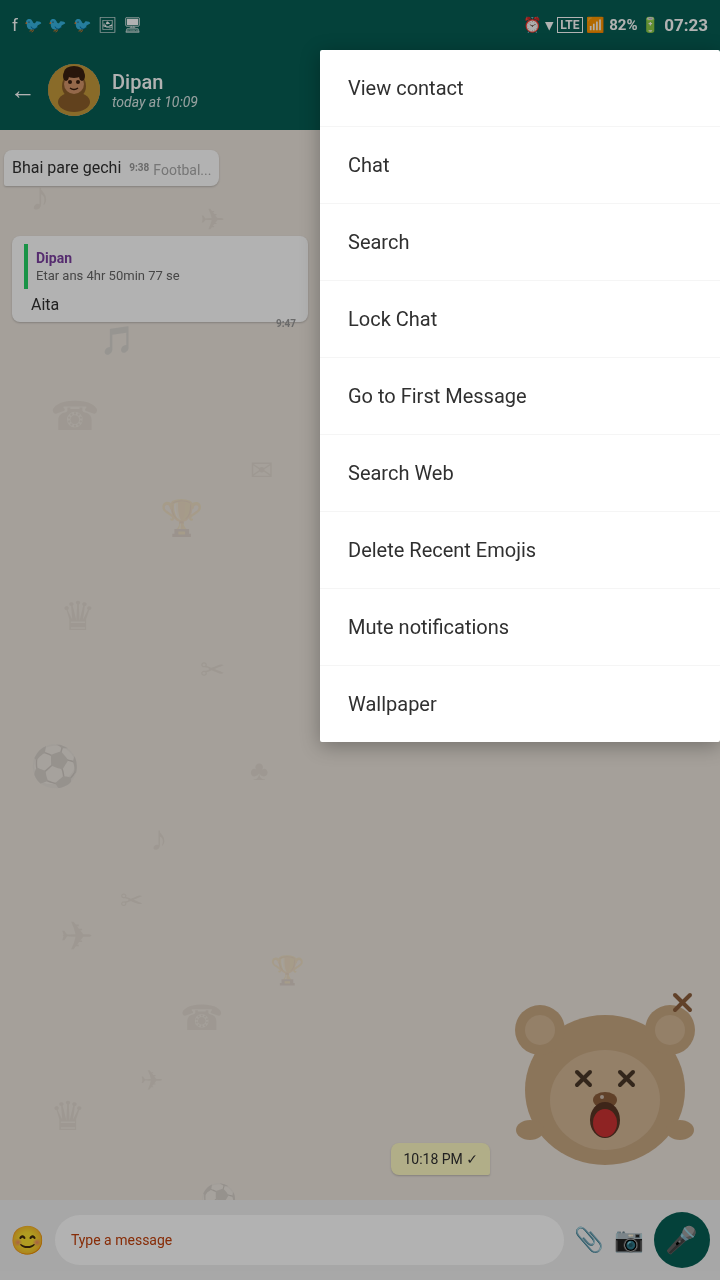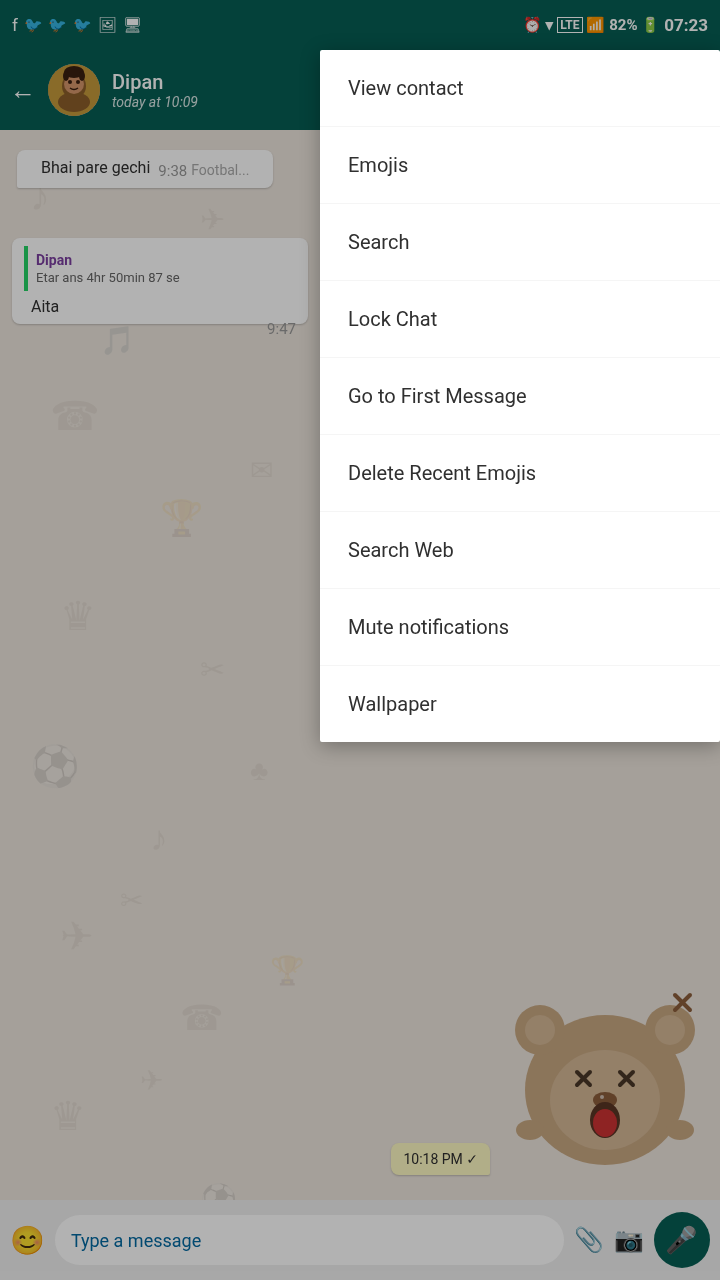--- a/index.html
+++ b/index.html
@@ -98,22 +98,22 @@
       left: 0;
       width: 320px;
       height: calc(1280px - 130px - 80px);
       overflow: hidden;
     }
 
     
     .msg-received {
       background: #fff;
       border-radius: 8px 8px 8px 2px;
-      padding: 8px 24px;
-      margin: 10px 17px;
+      padding: 8px 8px;
+      margin: 10px 4px;
       max-width: 280px;
       display: inline-block;
       font-size: 16px;
       color: #303030;
       box-shadow: 0 1px 2px rgba(0,0,0,0.2);
     }
     .msg-quote {
       background: #fff;
       border-radius: 8px;
       padding: 8px 12px;
@@ -135,25 +135,26 @@
       font-size: 13px;
       color: #666;
       margin-top: 2px;
     }
     .msg-text {
       font-size: 16px;
       color: #303030;
       margin-left: 7px;
     }
     .msg-time {
-      font-size: 15px;
+      font-size: 10px;
       color: #999;
       float: right;
       margin-left: 8px;
       margin-top: 4px;
+      font-weight: bold;
     }
 
     
     .sticker-area {
       position: absolute;
       bottom: 100px;
       right: 10px;
       width: 210px;
       height: 200px;
       display: flex;
@@ -363,21 +364,21 @@
   <div class="msg-received" style="margin-top: 20px;">
     <span>Bhai pare gechi</span>
     <span style="font-size:14px;color:#aaa;display:inline-block;margin-left:4px;float:right;margin-top:4px;">Footbal...</span>
     <span class="msg-time">9:38</span>
   </div>
 
   
   <div class="msg-quote" style="margin-top: 40px;">
     <div class="msg-quote-border">
       <div class="msg-quote-name">Dipan</div>
-      <div class="msg-quote-text">Etar ans 4hr 50min 87 se</div>
+      <div class="msg-quote-text">Etar ans 4hr 50min 77 se</div>
     </div>
     <div class="msg-text">Aita</div>
     <div class="msg-time">9:47</div>
   </div>
 </div>
 
 <div class="msg-sent-time">
   <span>10:18 PM ✓</span>
 </div>
 
@@ -409,52 +410,52 @@
     <line x1="185" y1="10" x2="170" y2="25" stroke="#8b5e3c" stroke-width="4" stroke-linecap="round"></line>
 
     <ellipse cx="25" cy="145" rx="14" ry="10" fill="#c8a882"></ellipse>
     <ellipse cx="175" cy="145" rx="14" ry="10" fill="#c8a882"></ellipse>
   </svg>
 </div>
 
 <div class="input-bar">
   <span class="input-emoji">😊</span>
   <div class="input-field">
-    <span style="color:#0369a1;font-size:18px;">Type a message</span>
+    <span style="color:#c2410c;font-size:14px;">Type a message</span>
   </div>
   <span class="input-attach">📎</span>
   <span class="input-camera">📷</span>
   <div class="mic-btn">
     <span>🎤</span>
   </div>
 </div>
 
 <div class="overlay"></div>
 
 <div class="dropdown-menu">
   <div class="menu-item">
     <span>View contact</span>
   </div>
   <div class="menu-item">
-    <span>Emojis</span>
+    <span>Chat</span>
   </div>
   <div class="menu-item">
     <span>Search</span>
   </div>
   <div class="menu-item">
     <span>Lock Chat</span>
   </div>
   <div class="menu-item">
     <span>Go to First Message</span>
   </div>
   <div class="menu-item">
+    <span>Search Web</span>
+  </div>
+  <div class="menu-item">
     <span>Delete Recent Emojis</span>
   </div>
   <div class="menu-item">
-    <span>Search Web</span>
-  </div>
-  <div class="menu-item">
     <span>Mute notifications</span>
   </div>
   <div class="menu-item">
     <span>Wallpaper</span>
   </div>
 </div>
 
 </body></html>

